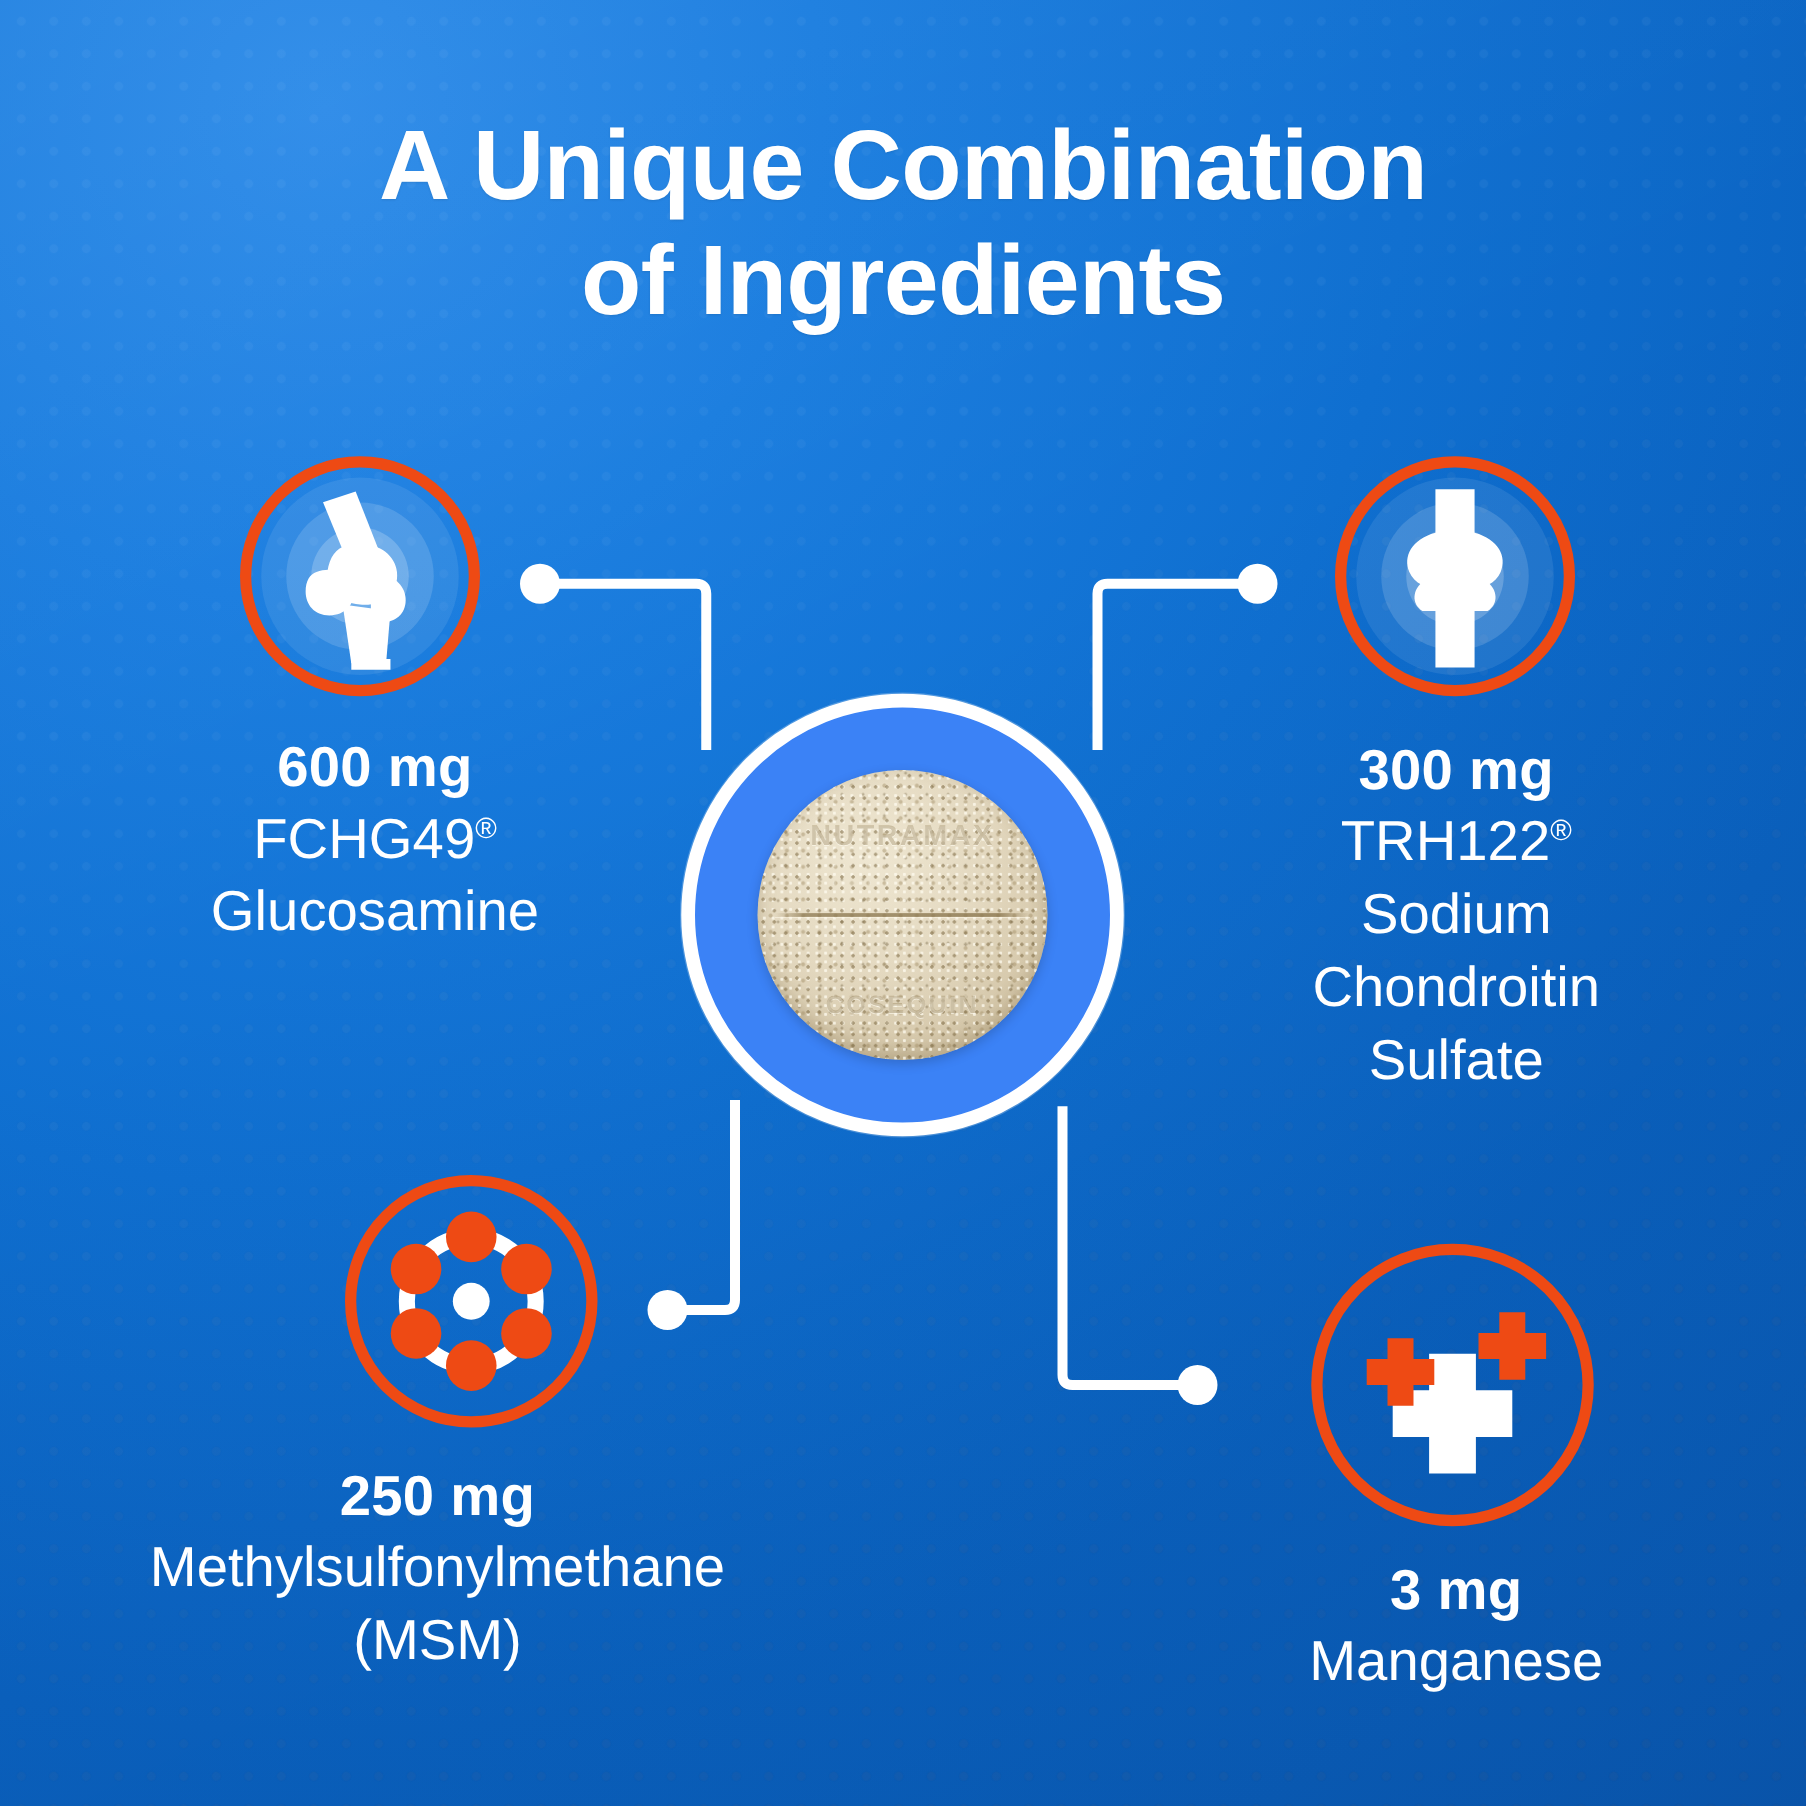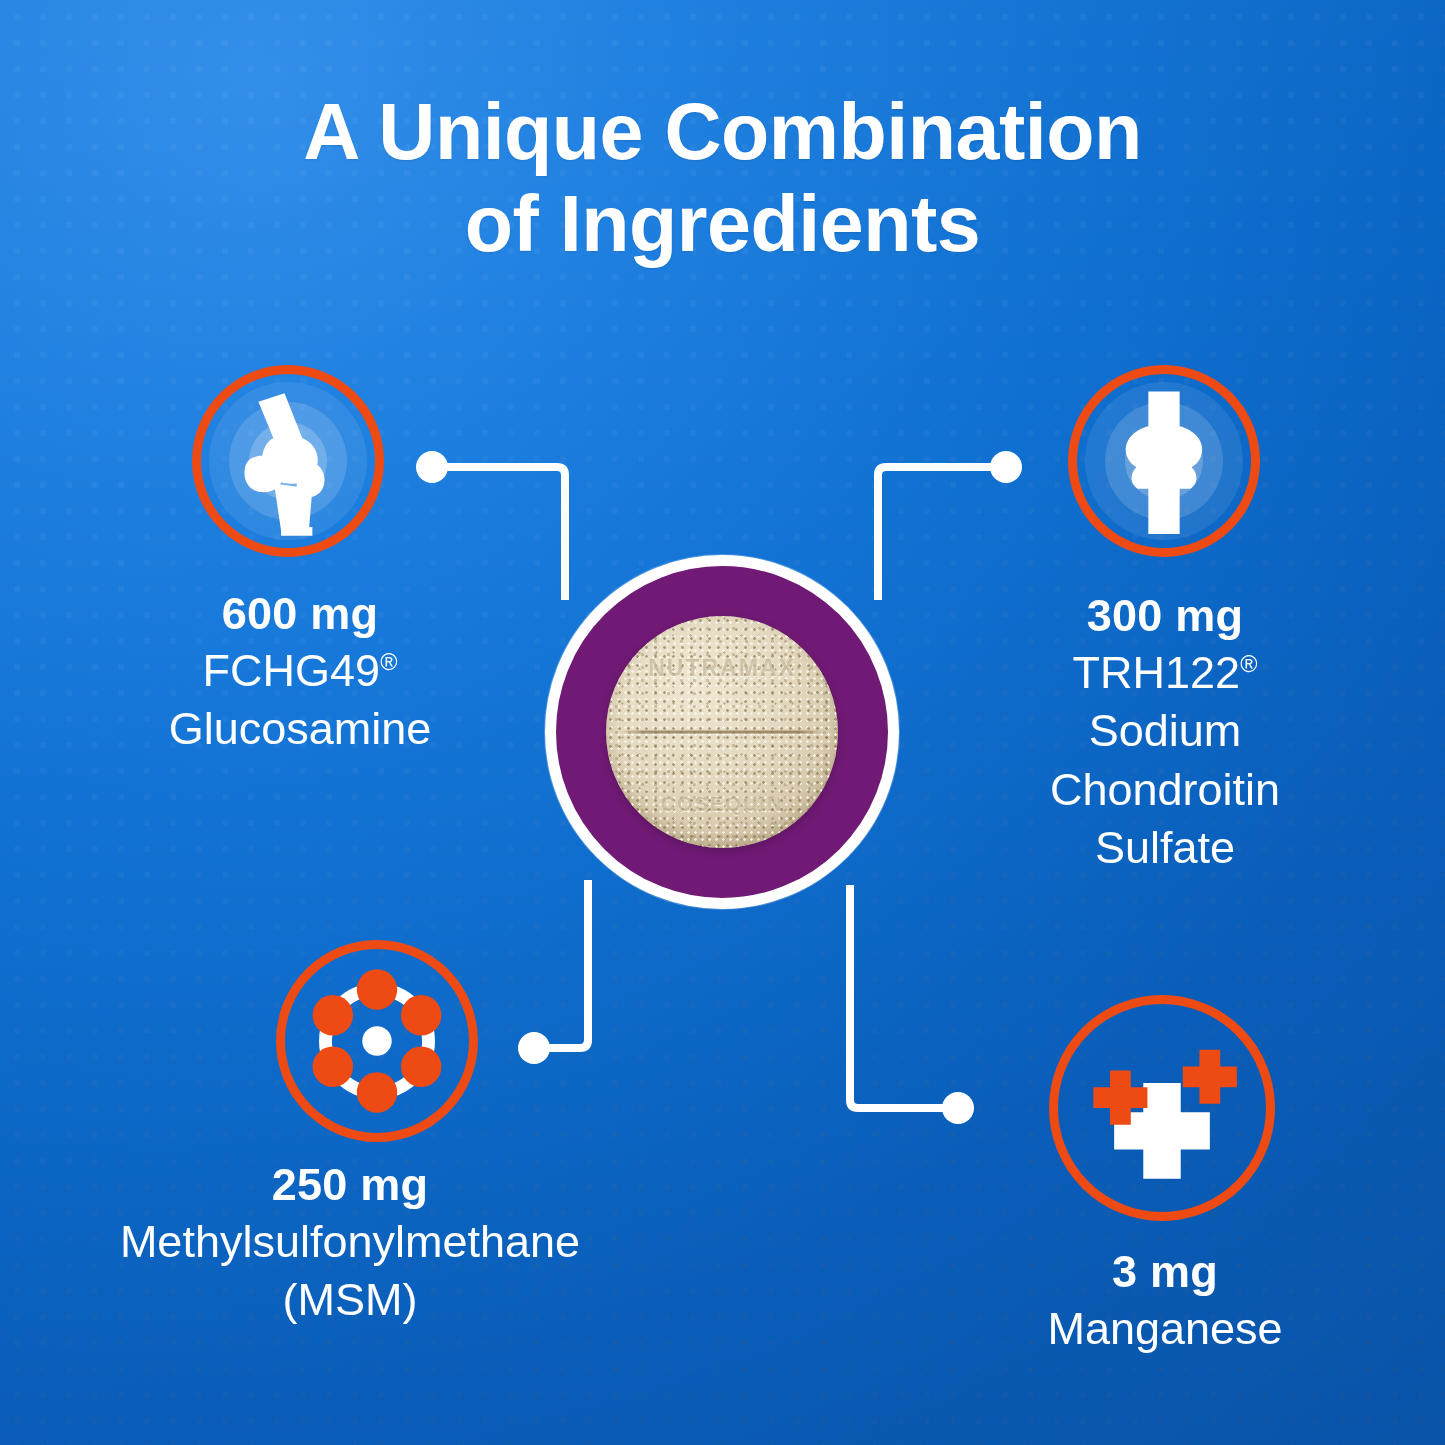--- a/index.html
+++ b/index.html
@@ -101,33 +101,33 @@
   #node-glucosamine { left:0px; top:365px; width:560px; }
   #node-glucosamine .icon-circle { margin-left:192px; }
   #node-glucosamine .labels { margin-top:30px;margin-left:40px; }
 
   #node-chondroitin { right:0px; top:365px; width:560px; }
   #node-chondroitin .icon-circle { margin-left:auto; margin-right:185px; }
   #node-chondroitin .labels { margin-top:32px; }
 
   #node-msm { left:0px; top:940px; width:700px; }
   #node-msm .icon-circle { margin-left:276px; }
-  #node-msm .labels { margin-top:16px; }
+  #node-msm .labels { margin-top:28px; }
 
   #node-manganese { right:0px; top:995px; width:560px; }
   #node-manganese .icon-circle { margin-left:auto; margin-right:170px; }
   #node-manganese .labels { margin-top:24px; }
 
   
   #center-tablet {
     position:absolute;
     left:545px; top:555px;
     width:354px; height:354px;
     border-radius:50%;
-    background:#701a75;
+    background:#3b82f6;
     border:11px solid #ffffff;
     display:flex; align-items:center; justify-content:center;
     box-shadow: 0 0 0 1px rgba(255,255,255,0.25);
   }
   #tablet-pill {
     width:232px; height:232px;
     border-radius:50%;
     background:
       radial-gradient(circle at 38% 30%, #efe7d2 0%, #e3d8bf 45%, #d2c4a6 78%, #bfae8c 100%);
     position:relative;

